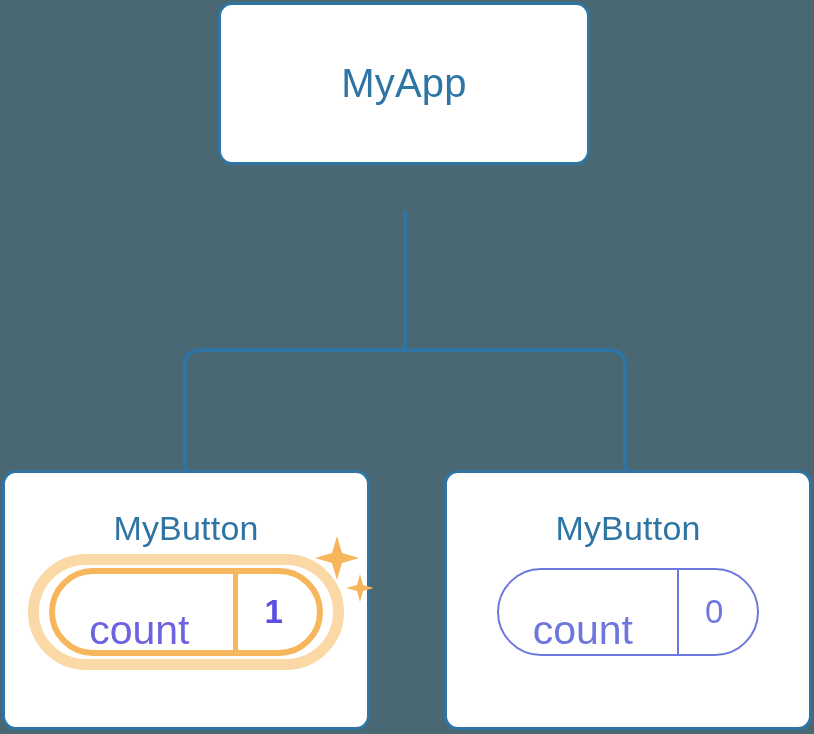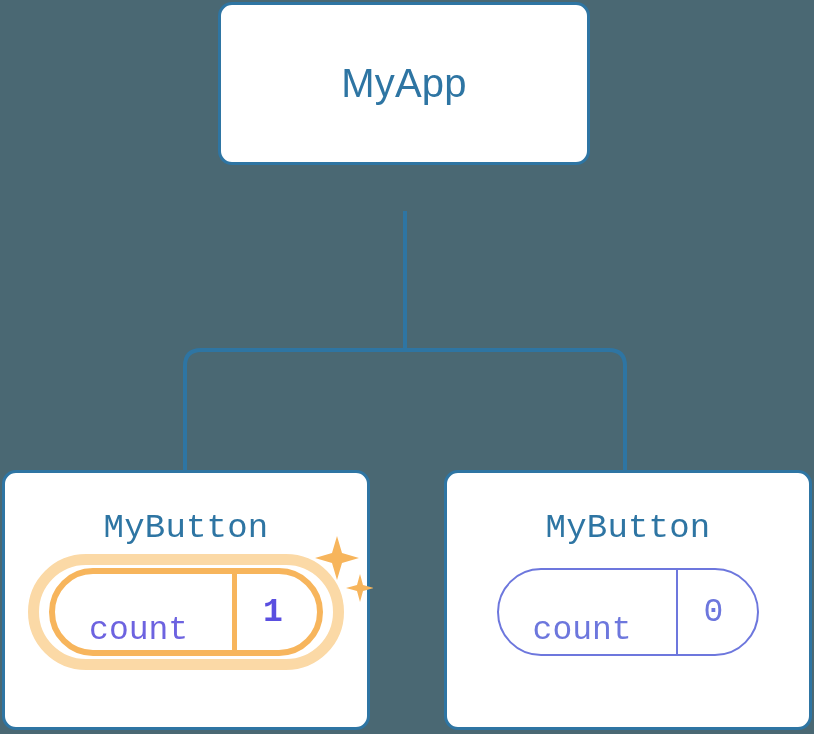--- a/index.html
+++ b/index.html
@@ -56,21 +56,20 @@
   }
 
   
   .child-card {
     top: 470px;
     height: 260px;
     padding-top: 38px;
     display: flex;
     flex-direction: column;
     align-items: center;
-    font-family: Liberation Mono, monospace;
   }
   #child-left  { left: 2px;   width: 368px; }
   #child-right { left: 444px; width: 368px; }
 
   .child-title {
     color: #2e75a3;
     font-size: 34px;
     font-weight: 400;
     letter-spacing: 0.2px;
     line-height: 1;
@@ -95,21 +94,21 @@
     box-sizing: border-box;
     z-index: 2;
   }
   .pill-cell {
     display: flex;
     align-items: center;
     justify-content: center;
     box-sizing: border-box;
   }
   .pill-key {
-    font-size: 33px;
+    font-size: 41px;
     padding: 0 44px 0 34px;
     min-width: 150px;
     margin-top: 36px;
   }
   .pill-val {
     font-size: 33px;
     padding: 0 34px 0 26px;
     min-width: 72px;
   }
 

